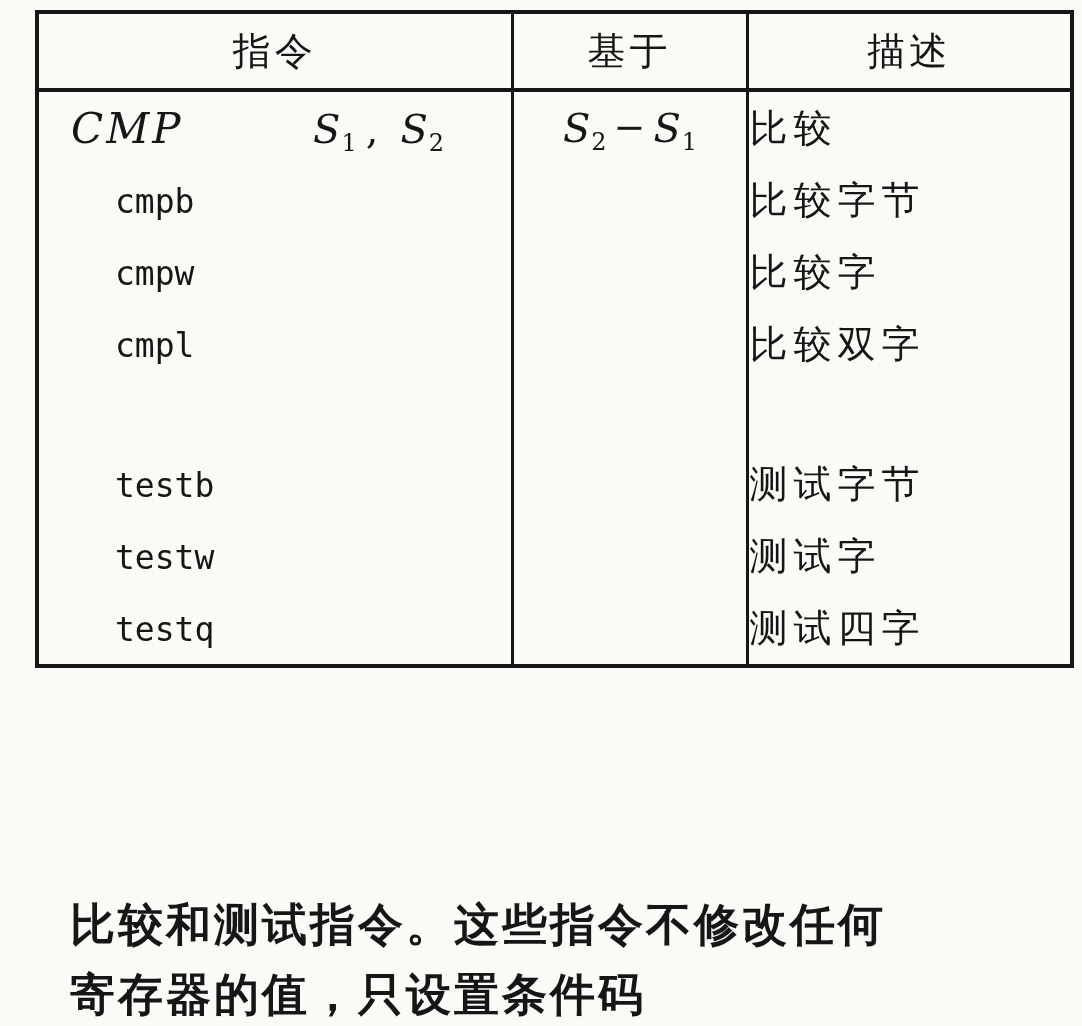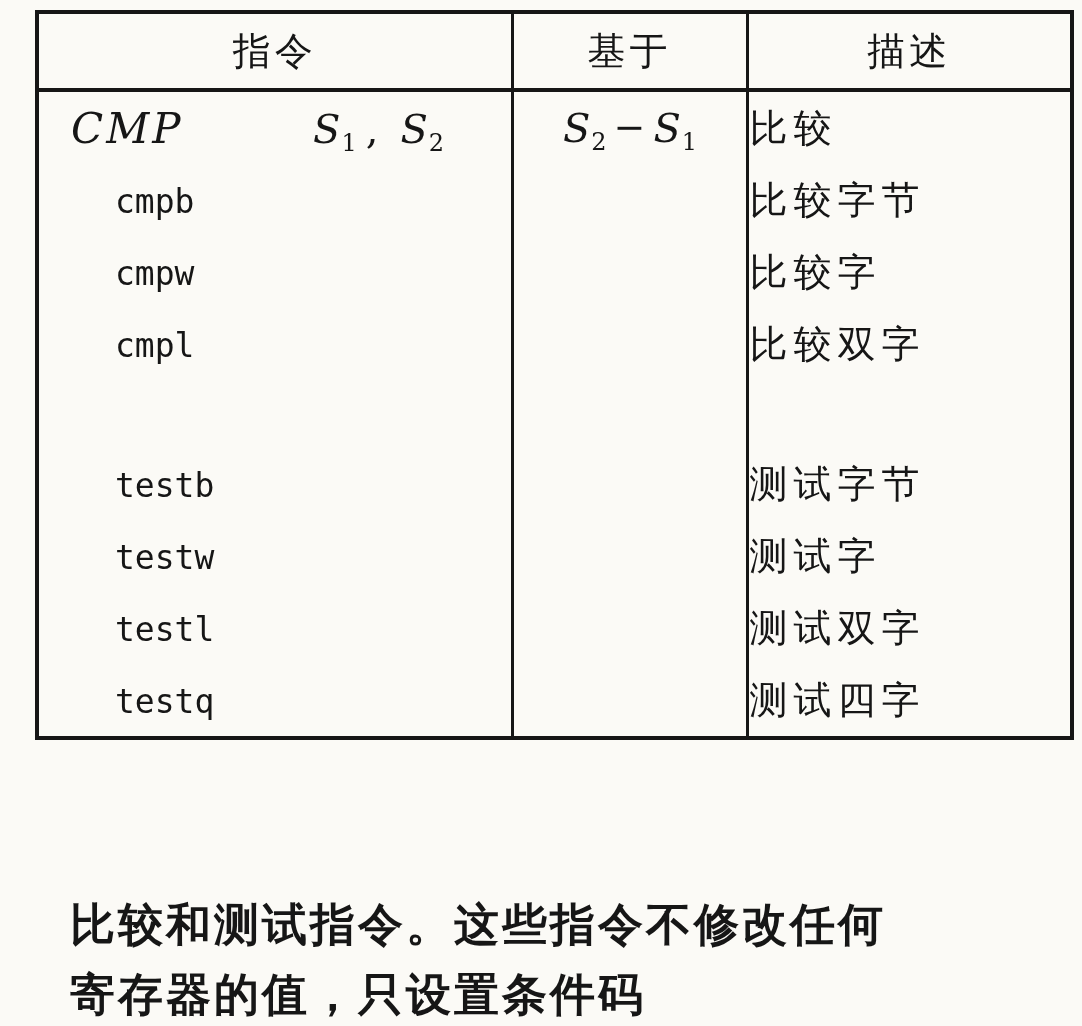--- a/index.html
+++ b/index.html
@@ -175,25 +175,20 @@
         <td class="c2"></td>
         <td class="c3"><span class="desc-text">测试字节</span></td>
       </tr>
 
       <tr>
         <td class="c1"><span class="mono indent">testw</span></td>
         <td class="c2"></td>
         <td class="c3"><span class="desc-text">测试字</span></td>
       </tr>
 
-      <tr>
-        <td class="c1"><span class="mono indent">testl</span></td>
-        <td class="c2"></td>
-        <td class="c3"><span class="desc-text">测试双字</span></td>
-      </tr>
 
       <tr>
         <td class="c1"><span class="mono indent">testq</span></td>
         <td class="c2"></td>
         <td class="c3"><span class="desc-text">测试四字</span></td>
       </tr>
 
     </tbody>
   </table>
 

